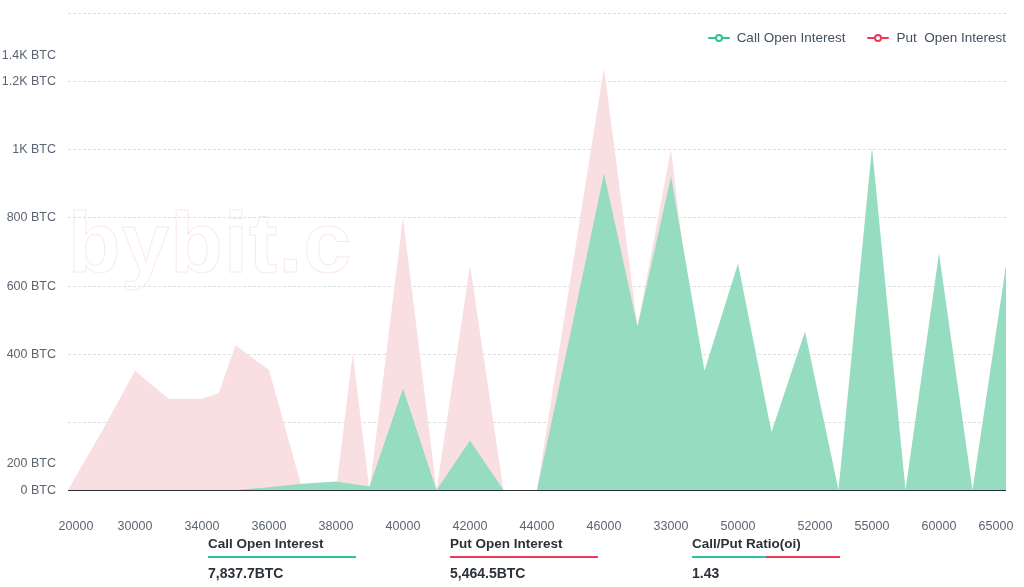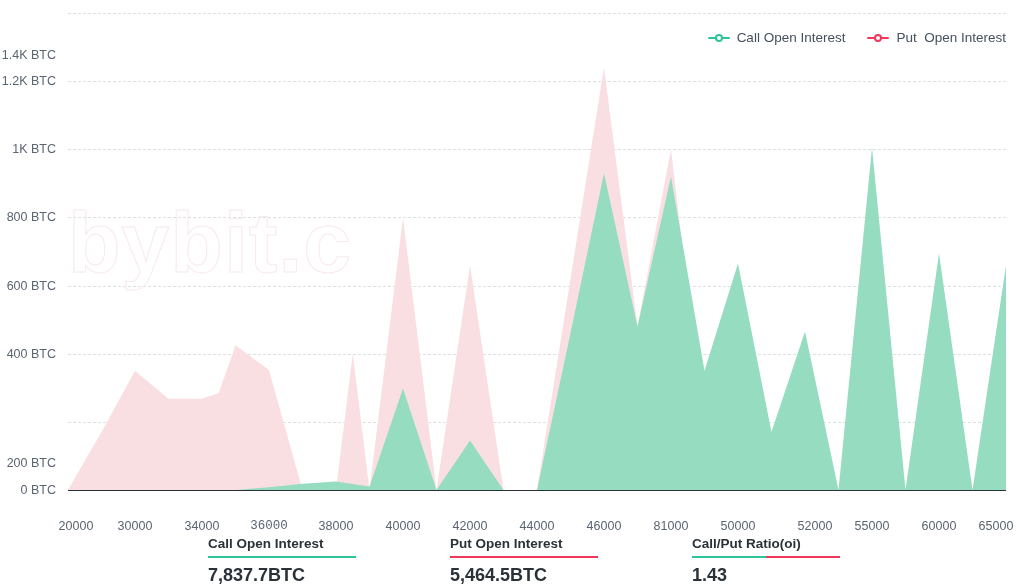--- a/index.html
+++ b/index.html
@@ -72,21 +72,21 @@
     display: flex; gap: 0;
   }
   .stat { width: 242px; }
   .stat-title {
     font-size: 13.5px; font-weight: 700; color: #2b3138;
     padding-bottom: 5px; white-space: nowrap;
   }
   .stat-rule { height: 2px; width: 148px; display: flex; }
   .stat-rule span { display: block; height: 2px; flex: 1 1 auto; }
   .stat-value {
-    margin-top: 7px; font-size: 18px; font-weight: 700; color: #2b3138; white-space: nowrap;
+    margin-top: 7px; font-size: 14px; font-weight: 700; color: #2b3138; white-space: nowrap;
   }
 </style>
 </head>
 <body>
 
 <div id="root">
 
   <div class="legend" id="legend">
       <div class="legend-item">
         <span class="legend-mark" style="color:#2ec49b">
@@ -130,27 +130,27 @@
         <path d="M 0.00 477 L 0.00 477.00 L 33.50 419.08 L 67.00 357.75 L 100.50 385.69 L 134.00 385.69 L 150.75 379.90 L 167.50 332.20 L 201.00 357.07 L 234.50 477.00 L 268.00 477.00 L 284.75 340.71 L 301.50 477.00 L 335.00 204.43 L 368.50 477.00 L 402.00 252.13 L 435.50 477.00 L 469.00 477.00 L 536.00 54.51 L 569.50 313.46 L 603.00 136.29 L 643.20 477.00 L 670.00 477.00 L 938.00 477.00 L 938.00 477 Z" fill="#fadfe2" stroke="none"></path>
         <path d="M 0.00 477 L 0.00 477.00 L 67.00 477.00 L 134.00 477.00 L 167.50 477.00 L 201.00 474.27 L 234.50 470.87 L 268.00 468.48 L 301.50 473.59 L 335.00 375.47 L 368.50 477.00 L 402.00 427.60 L 435.50 477.00 L 469.00 477.00 L 502.50 320.27 L 536.00 160.14 L 569.50 313.46 L 603.00 163.54 L 636.50 357.75 L 670.00 250.43 L 703.50 419.08 L 737.00 318.57 L 770.50 477.00 L 804.00 134.58 L 837.50 477.00 L 871.00 240.20 L 904.50 477.00 L 938.00 252.13 L 938.00 477 Z" fill="#96dcc0" stroke="none"></path>
       </svg>
     <div class="axis-baseline"></div>
   </div>
 
   <div class="xtick-wrap" id="xticks">
       <div class="xtick" style="left: 8px;">20000</div>
       <div class="xtick" style="left: 67px;">30000</div>
       <div class="xtick" style="left: 134px;">34000</div>
-      <div class="xtick" style="left: 201px; font-family: Liberation Mono, monospace;">36000</div>
+      <div class="xtick" style="left: 201px;">36000</div>
       <div class="xtick" style="left: 268px; text-align: center;">38000</div>
       <div class="xtick" style="left: 335px;">40000</div>
       <div class="xtick" style="left: 402px;">42000</div>
       <div class="xtick" style="left: 469px;">44000</div>
       <div class="xtick" style="left: 536px;">46000</div>
-      <div class="xtick" style="left: 603px;">81000</div>
+      <div class="xtick" style="left: 603px;">33000</div>
       <div class="xtick" style="left: 670px;">50000</div>
       <div class="xtick" style="left: 737px; padding-left: 20px;">52000</div>
       <div class="xtick" style="left: 804px;">55000</div>
       <div class="xtick" style="left: 871px;">60000</div>
       <div class="xtick" style="left: 928px; text-align: right;">65000</div>
     </div>
 
   <div class="stats" id="stats">
       <div class="stat">
         <div class="stat-title">Call Open Interest</div>

